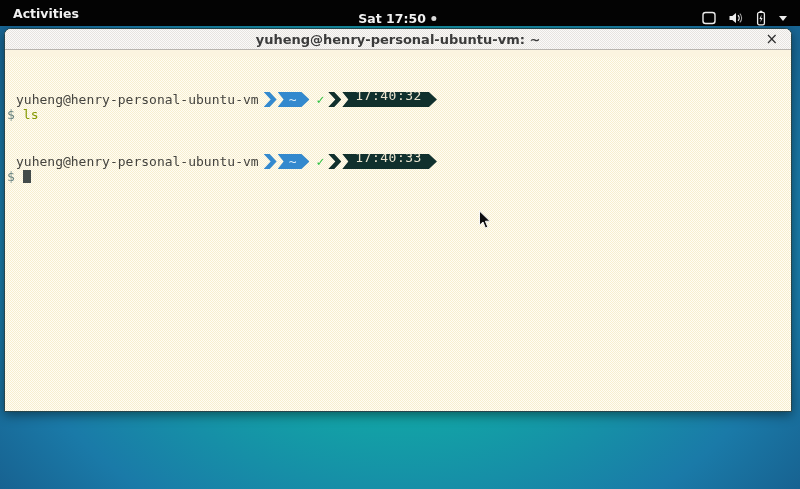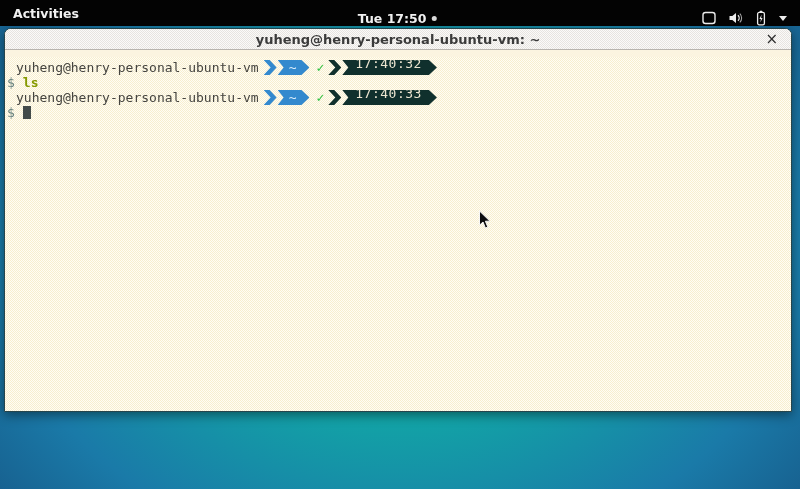--- a/index.html
+++ b/index.html
@@ -55,59 +55,59 @@
 
   .content {
     position:absolute; top:28px; left:0; right:0; bottom:0;
     background-color:#fbf4e0;
     background-image:repeating-conic-gradient(#fffdf4 0% 25%, #f7eecf 0% 50%);
     background-size:2px 2px;
     font-family:"DejaVu Sans Mono", monospace; font-size:13px;
     padding:3px 2px; color:#45443f;
   }
   .t-line { height:15px; line-height:15px; display:flex; align-items:center; white-space:pre; }
-  .prompt-line { padding-left:9px; }
+  .prompt-line { padding-left:9px;margin-top:32px; }
   .user-host { color:#45443f; }
 
   .pl-chevron {
     width:13px; height:15px; margin-left:5px; flex:none;
     clip-path:polygon(0 0, 6px 0, 13px 7.5px, 6px 15px, 0 15px, 7px 7.5px);
   }
   .pl-chevron.blue { background:#3389ce; }
   .pl-chevron.dark { background:#10302d; margin-left:2px; }
   .pl-seg {
     height:15px; display:flex; align-items:center; flex:none; margin-left:1px;
     clip-path:polygon(0 0, calc(100% - 8px) 0, 100% 50%, calc(100% - 8px) 100%, 0 100%, 6px 50%);
   }
   .pl-seg.blue { background:#3389ce; color:#d9ecfa; padding:0 13px 0 11px; }
   .pl-seg.dark { background:#10302d; color:#ece5d0; padding:0 15px 8px 13px; letter-spacing:0.5px; }
   .check { color:#2fc142; font-weight:700; margin:0 2px 0 7px; }
 
   .dollar { color:#68827f; }
   .sp { display:inline-block; width:8px; }
-  .cmd { color:#859900;font-weight:bold; }
+  .cmd { color:#859900; }
   .listing { color:#2aa198; }
   .block-cursor { width:8px; height:13px; background:#434b4a; display:inline-block; }
 
   
   .mouse { position:absolute; left:478px; top:210px; z-index:50; }
 </style>
 </head>
 <body>
 
 <div class="screen">
 
   <div class="topbar">
     <div class="tb-left">
       <div class="tb-item tb-activities">Activities</div>
     </div>
 
     <div class="tb-center">
       <div class="tb-item tb-clock">
-        <span>Tue 17:50</span>
+        <span>Sat 17:50</span>
         <span class="notif-dot"></span>
       </div>
     </div>
 
     <div class="tb-right">
       <div class="tb-item tb-sys">
         <svg class="tb-svg" width="16" height="16" viewBox="0 0 16 16">
           <rect x="2" y="2.5" width="12" height="11" rx="2.5" fill="none" stroke="#ececec" stroke-width="1.4"></rect>
         </svg>
         <svg class="tb-svg" width="16" height="16" viewBox="0 0 16 16">

